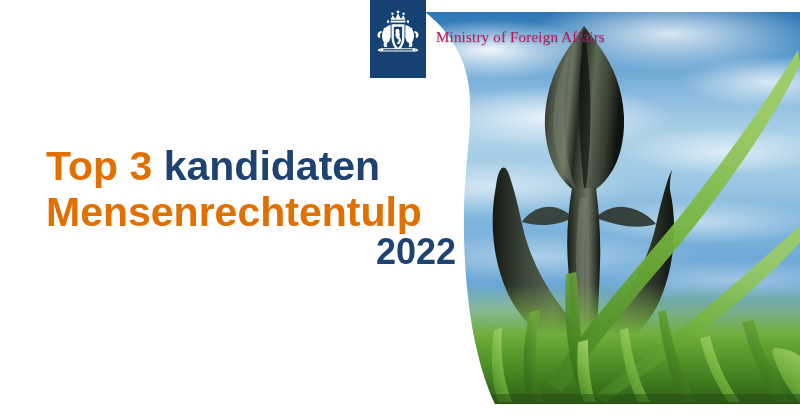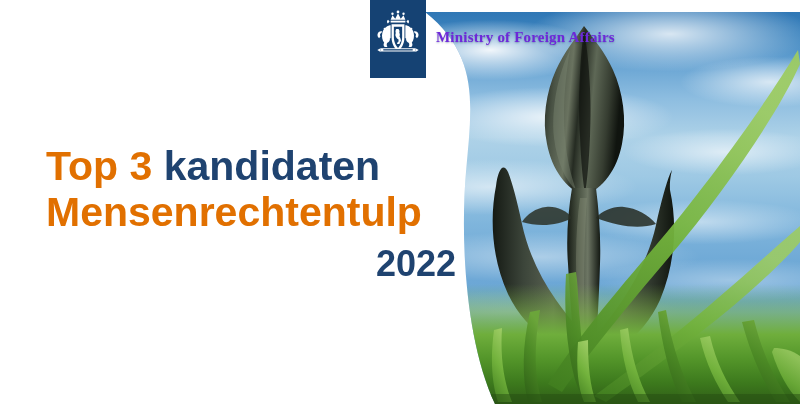--- a/index.html
+++ b/index.html
@@ -102,43 +102,42 @@
     width: 56px;
     height: 78px;
     background: #154273;
   }
   .logo-block svg { display: block; }
 
   .ministry-name {
     position: absolute;
     left: 436px;
     top: 29px;
-    color: #6d28d9;
+    color: #be185d;
     font-family: "Liberation Serif", serif;
     font-size: 15px;
     letter-spacing: .2px;
     white-space: nowrap;
     text-shadow: 0 1px 2px rgba(20,50,90,.35);
-    font-weight: bold;
   }
 
   
   .headline {
     position: absolute;
     left: 46px;
     top: 146px;
     width: 410px;
   }
   .line {
     font-weight: bold;
     line-height: 1.02;
     white-space: nowrap;
   }
   .line-1 { font-size: 41px; margin-bottom: 4px; }
-  .line-2 { font-size: 41px; margin-bottom: 12px; }
+  .line-2 { font-size: 41px; }
   .line-3 { font-size: 36px; text-align: right; }
 
   .accent { color: #E17000; }
   .navy   { color: #1F4370; }
 </style>
 </head>
 <body>
 
 <div class="banner">
 

